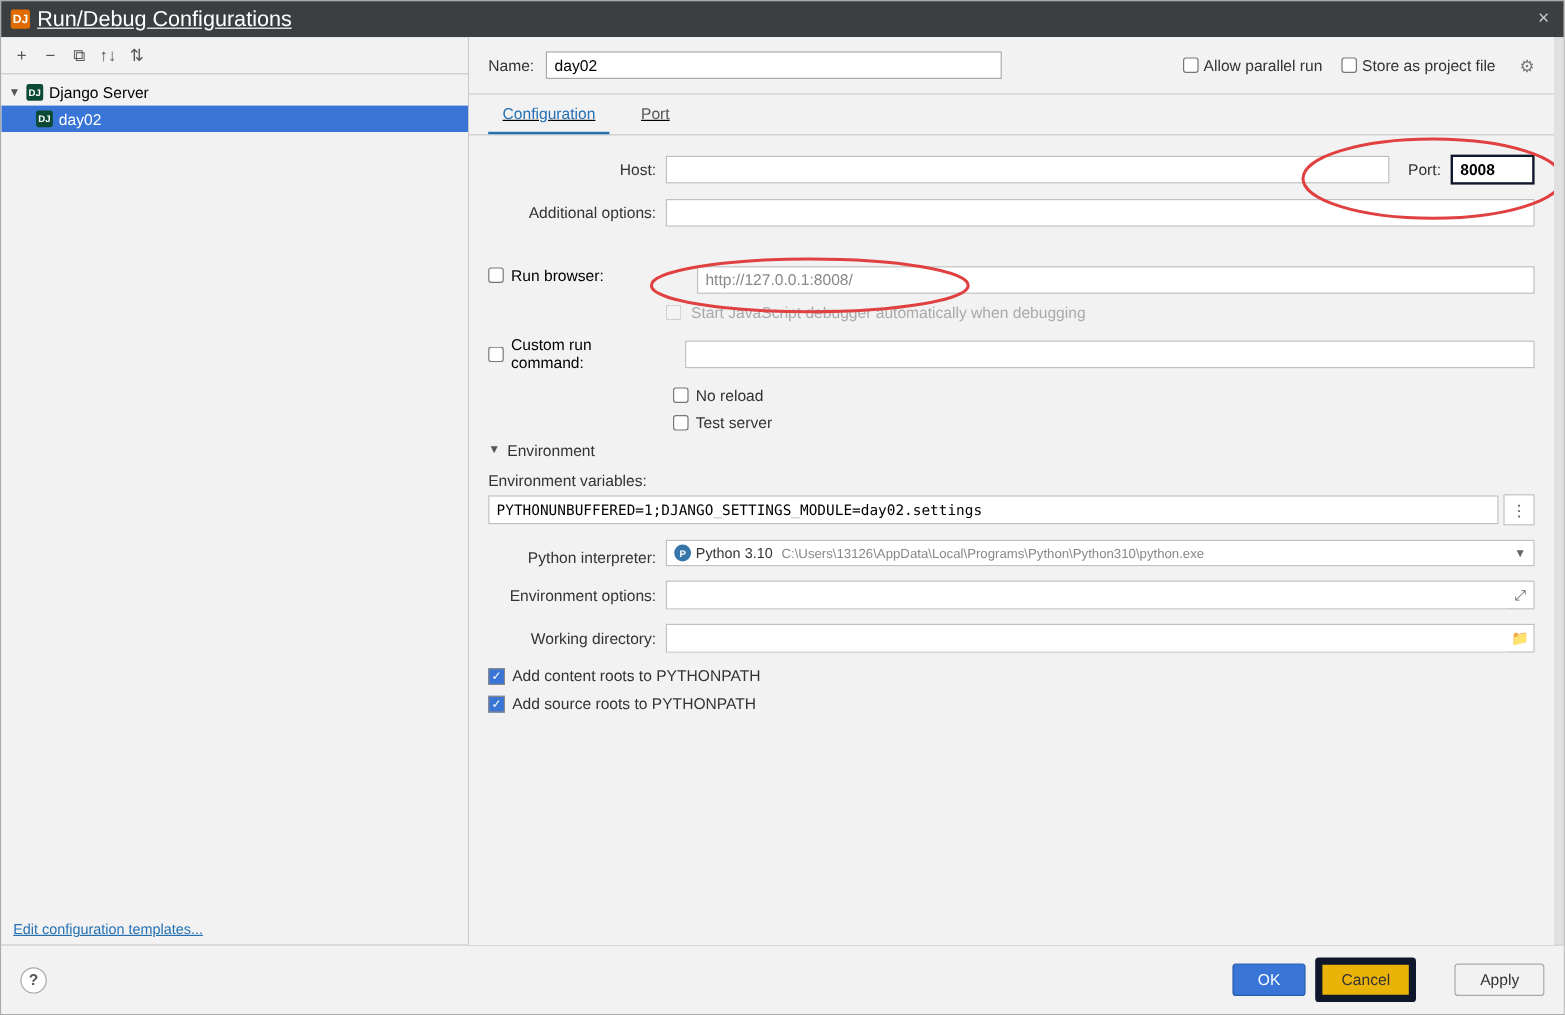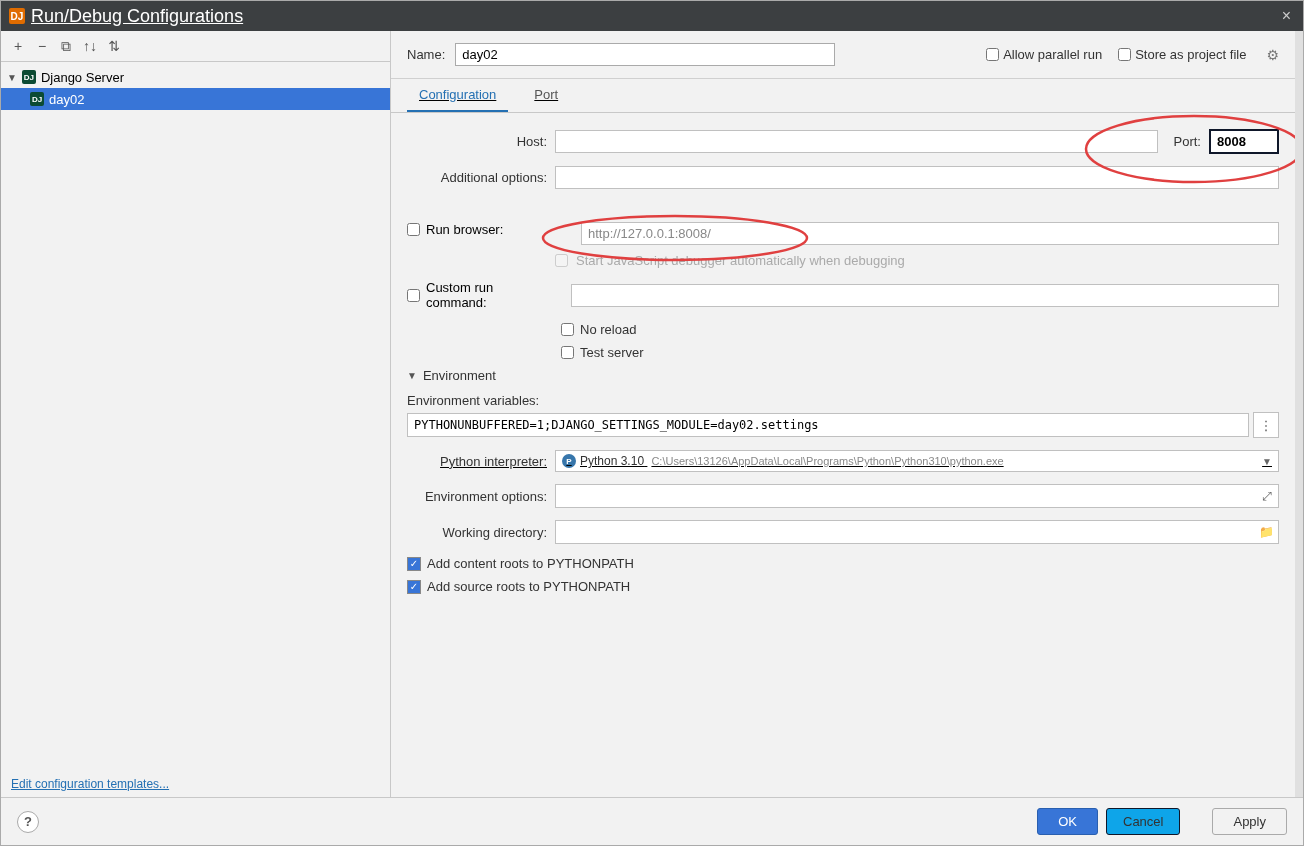--- a/index.html
+++ b/index.html
@@ -394,24 +394,23 @@
       cursor: pointer;
       display: flex;
       align-items: center;
       justify-content: center;
       color: #555;
       font-size: 13px;
     }
 
     .interpreter-row {
       display: flex;
-      align-items: center;
+      align-items: flex-end;
       margin-bottom: 12px;
       gap: 8px;
-      text-decoration: underline;
     }
 
     .interpreter-select {
       flex: 1;
       padding: 3px 6px;
       border: 1px solid #c0c0c0;
       background: white;
       font-size: 13px;
       display: flex;
       align-items: center;
@@ -532,23 +531,23 @@
       background: #3875d7;
       color: white;
       border: 1px solid #2a5faf;
       cursor: pointer;
       font-size: 13px;
       border-radius: 3px;
     }
 
     .btn-cancel {
       padding: 5px 16px;
-      background: #0ea5e9;
-      color: #333;
-      border: 1px solid #0f172a;
+      background: #eab308;
+      color: #333;
+      border: 6px solid #0f172a;
       cursor: pointer;
       font-size: 13px;
       border-radius: 3px;
     }
 
     .btn-apply {
       padding: 5px 20px;
       background: #f2f2f2;
       color: #333;
       border: 1px solid #aaa;

